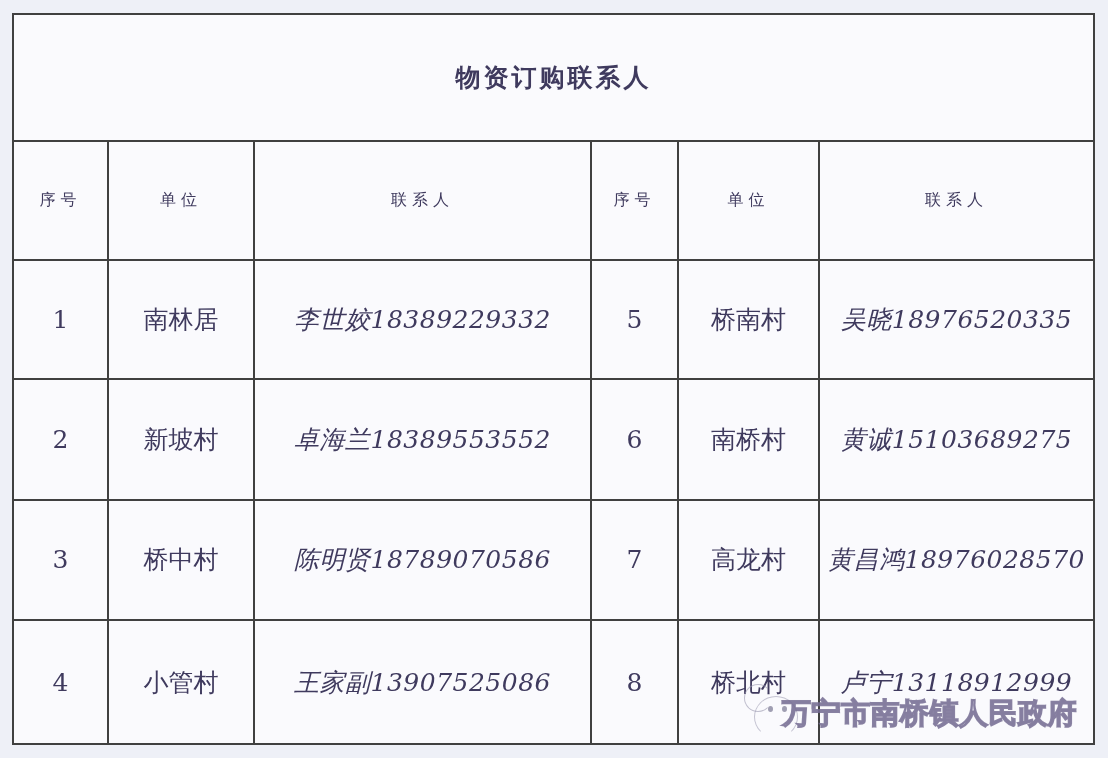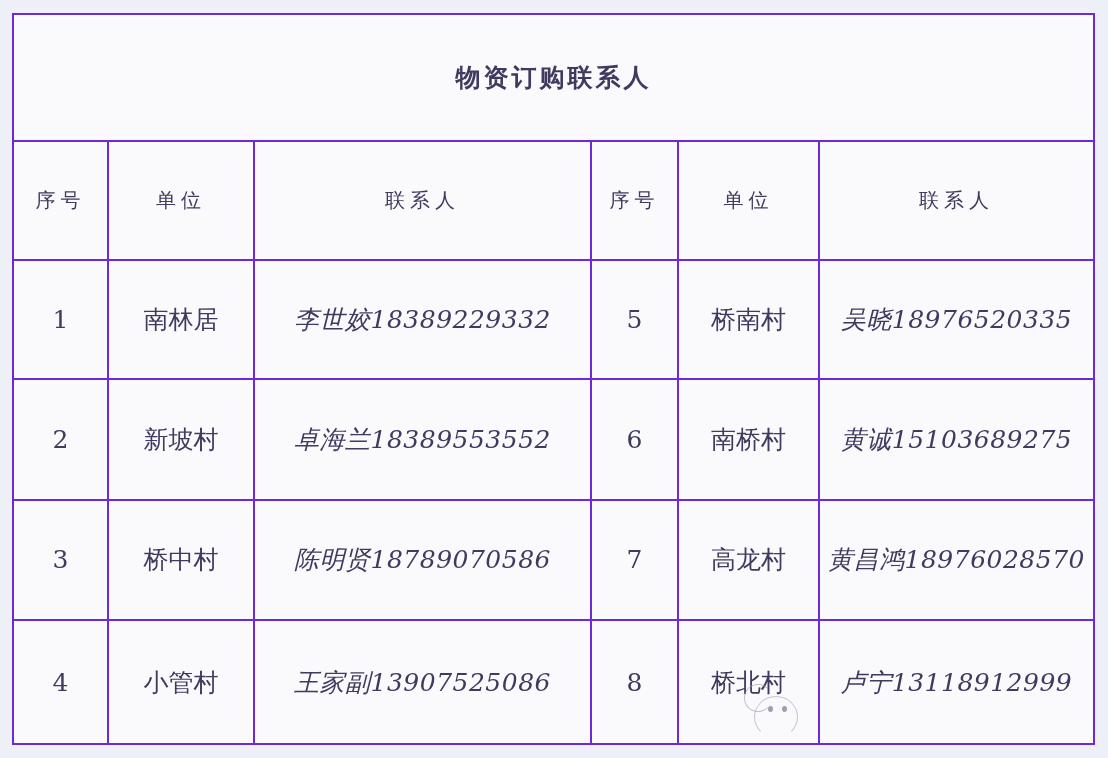--- a/index.html
+++ b/index.html
@@ -14,37 +14,37 @@
     background:#eef0f7;
   }
   table.contacts{
     position:absolute;left:12px;top:13px;
     width:1081px;height:732px;
     border-collapse:collapse;
     table-layout:fixed;
     background:#fafafd;
   }
   table.contacts td{
-    border:2px solid #6d28d9;
+    border:2px solid #404040;
     text-align:center;
     vertical-align:middle;
     color:#3f3a5e;
     font-size:25px;
     background:#fafafd;
     overflow:hidden;
     white-space:nowrap;
   }
   td.title{
     font-size:40px;
     font-weight:700;
     color:#22203a;
     letter-spacing:3px;
   }
   tr.header-row td{
-    font-size:20px;
+    font-size:16px;
     letter-spacing:5px;
   }
   td.serial{font-size:24px;letter-spacing:0;}
   td.contact{letter-spacing:0.5px;font-style:italic;}
   
   .watermark{
     position:absolute;left:722px;top:682px;
     width:360px;height:66px;
     pointer-events:none;
   }
@@ -135,15 +135,16 @@
     </tbody>
   </table>
 
   <div class="watermark">
     <div class="wm-logo">
       <span class="c1"></span>
         <span class="c2"></span>
       <span class="d1"></span>
         <span class="d2"></span>
     </div>
+    <div class="wm-text">万宁市南桥镇人民政府</div>
   </div>
 
 </div>
 
 </body></html>

